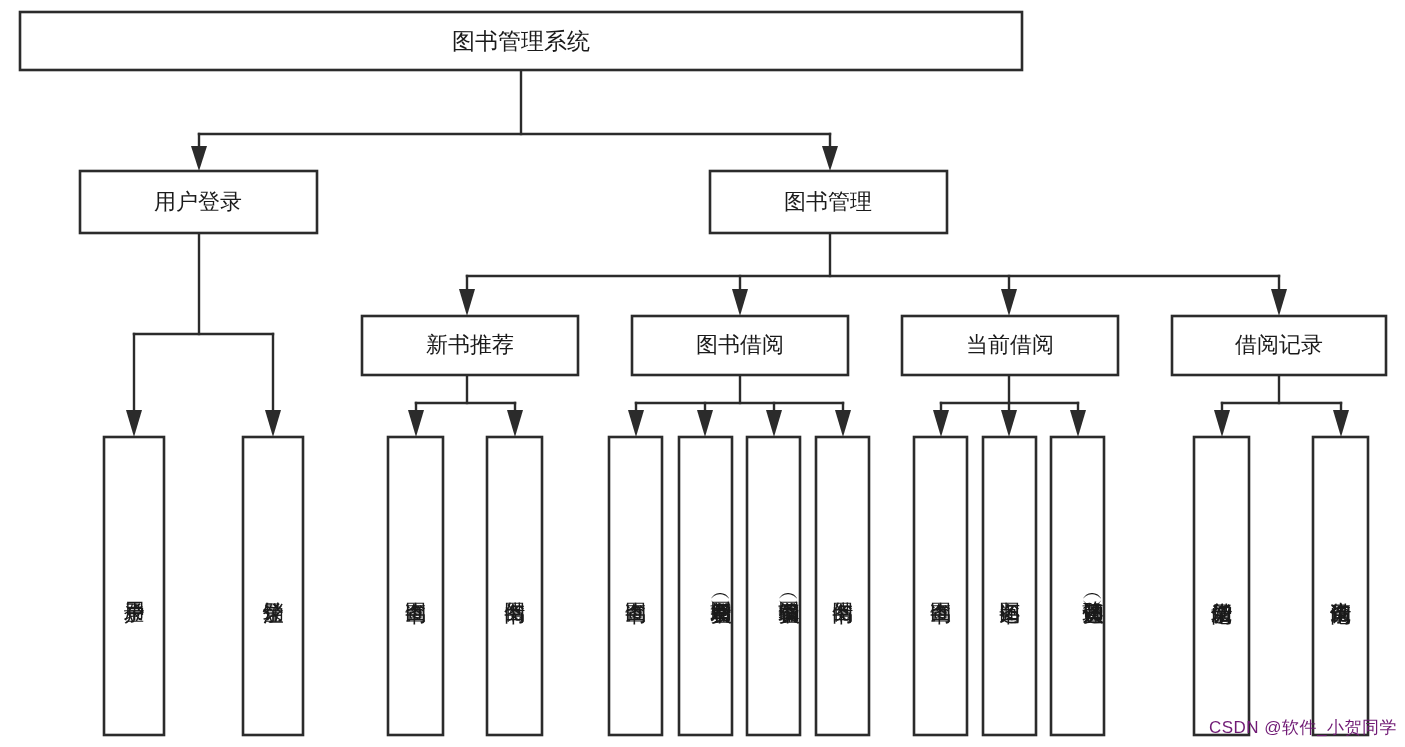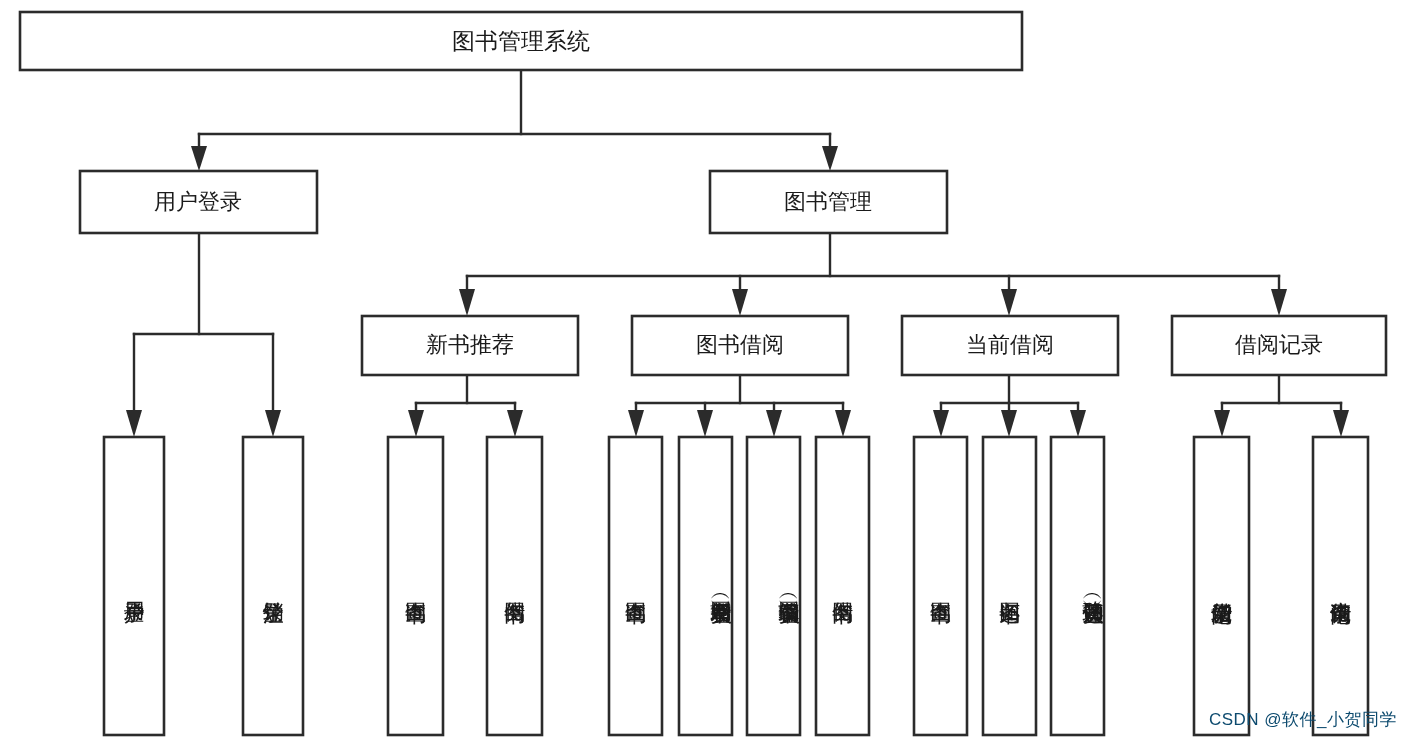--- a/index.html
+++ b/index.html
@@ -64,24 +64,24 @@
     writing-mode: vertical-rl;
     text-orientation: upright;
     white-space: nowrap;
     letter-spacing: 0.5px;
     text-align: center;
     pointer-events: none;
   }
   #watermark {
     position: absolute;
     right: 8px;
-    bottom: 16px;
+    bottom: 8px;
     font-family: "Liberation Sans", sans-serif;
     font-size: 17px;
-    color: #0c4a6e;
+    color: #701a75;
     white-space: nowrap;
     letter-spacing: 0.5px;
     margin-top: 20px;
   }
 </style>
 </head>
 <body>
 
 <div id="diagram-root">
 

